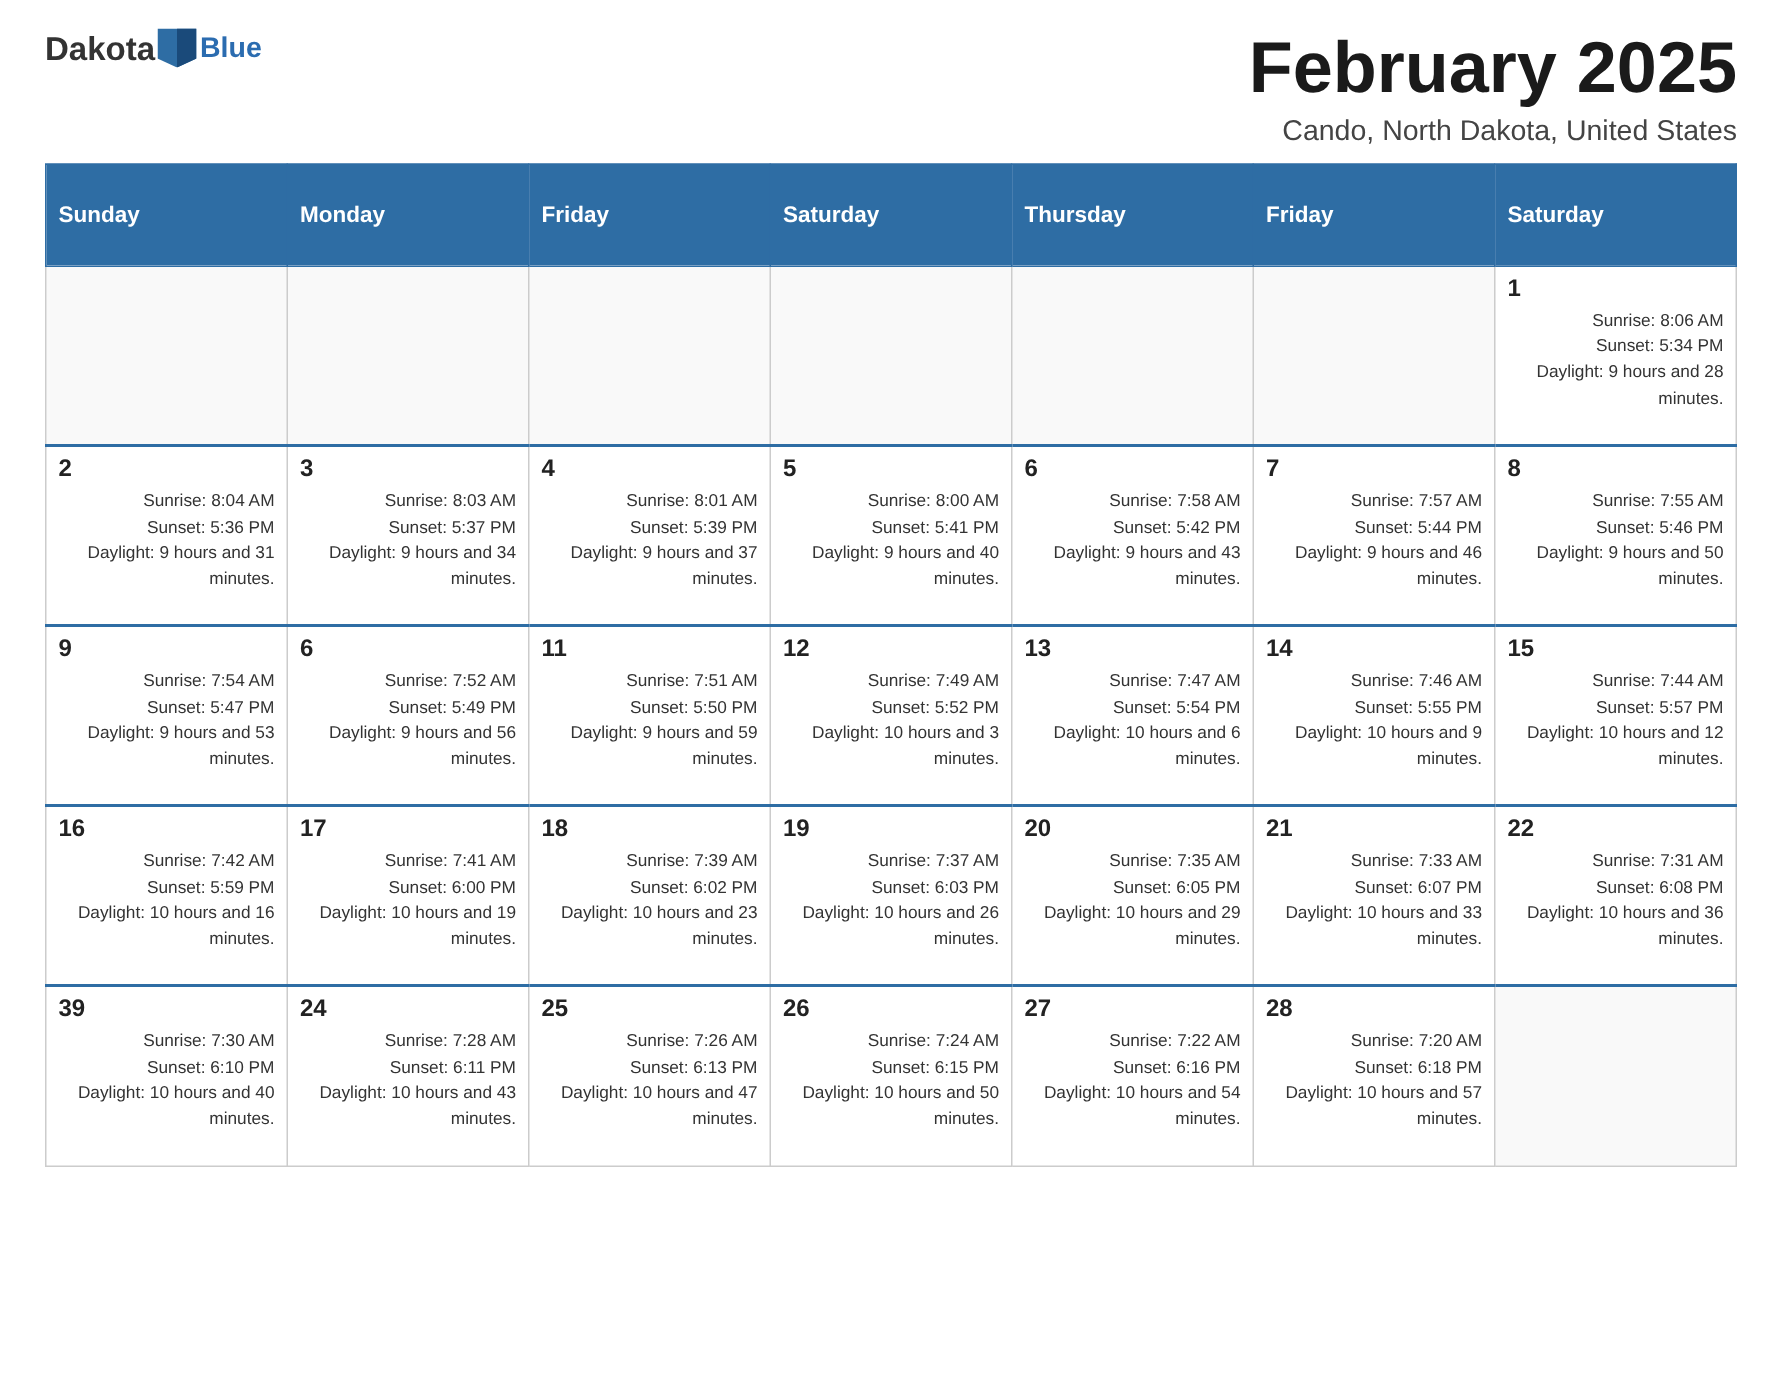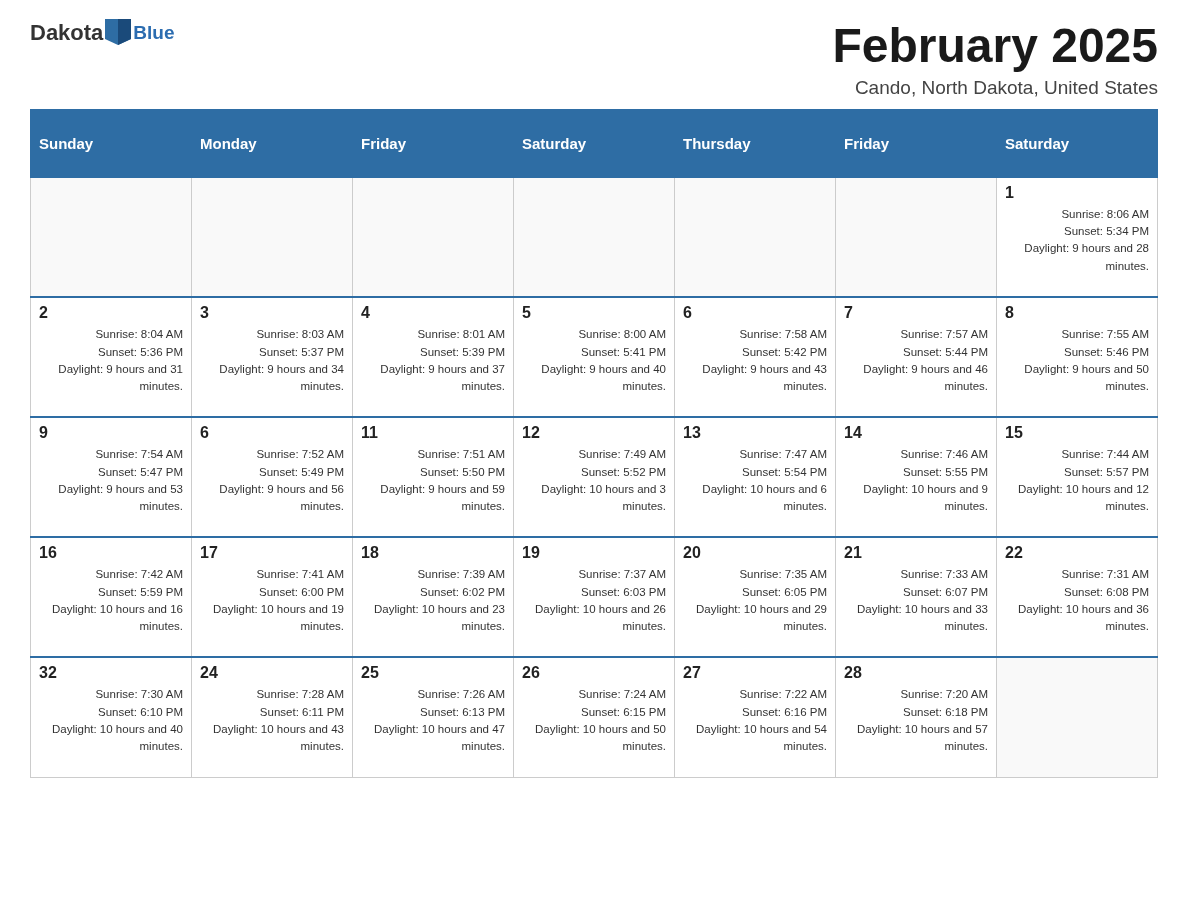--- a/index.html
+++ b/index.html
@@ -208,21 +208,21 @@
           <div class="day-number">21</div>
           <div class="day-info">Sunrise: 7:33 AM<br>Sunset: 6:07 PM<br>Daylight: 10 hours and 33 minutes.</div>
         </td>
         <td>
           <div class="day-number">22</div>
           <div class="day-info">Sunrise: 7:31 AM<br>Sunset: 6:08 PM<br>Daylight: 10 hours and 36 minutes.</div>
         </td>
       </tr>
       <tr class="row-divider">
         <td>
-          <div class="day-number">32</div>
+          <div class="day-number">39</div>
           <div class="day-info">Sunrise: 7:30 AM<br>Sunset: 6:10 PM<br>Daylight: 10 hours and 40 minutes.</div>
         </td>
         <td>
           <div class="day-number">24</div>
           <div class="day-info">Sunrise: 7:28 AM<br>Sunset: 6:11 PM<br>Daylight: 10 hours and 43 minutes.</div>
         </td>
         <td>
           <div class="day-number">25</div>
           <div class="day-info">Sunrise: 7:26 AM<br>Sunset: 6:13 PM<br>Daylight: 10 hours and 47 minutes.</div>
         </td>

